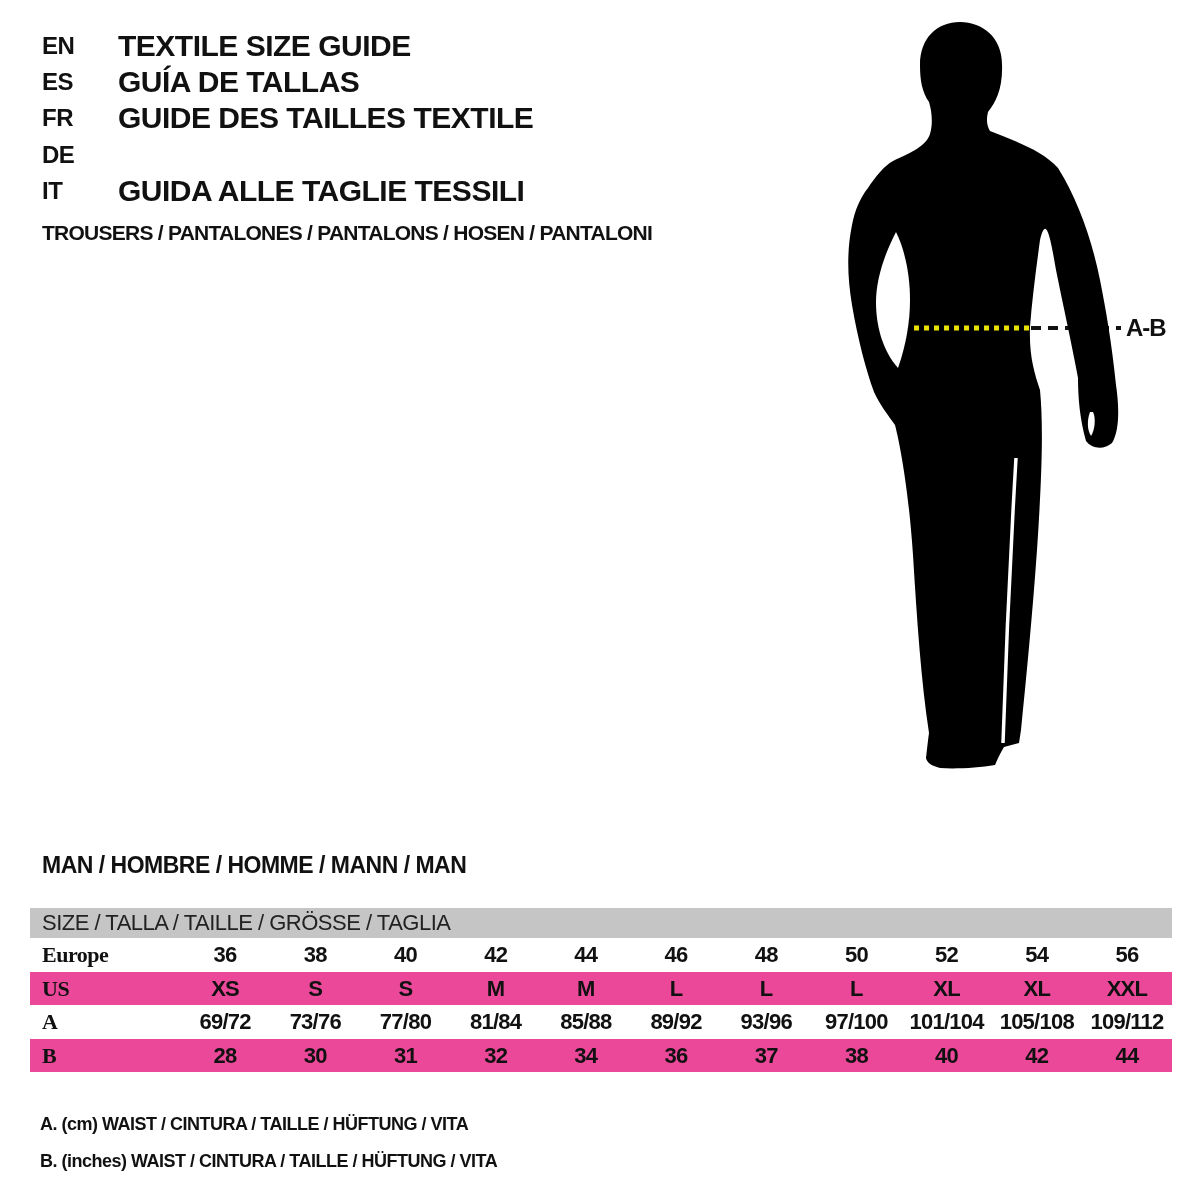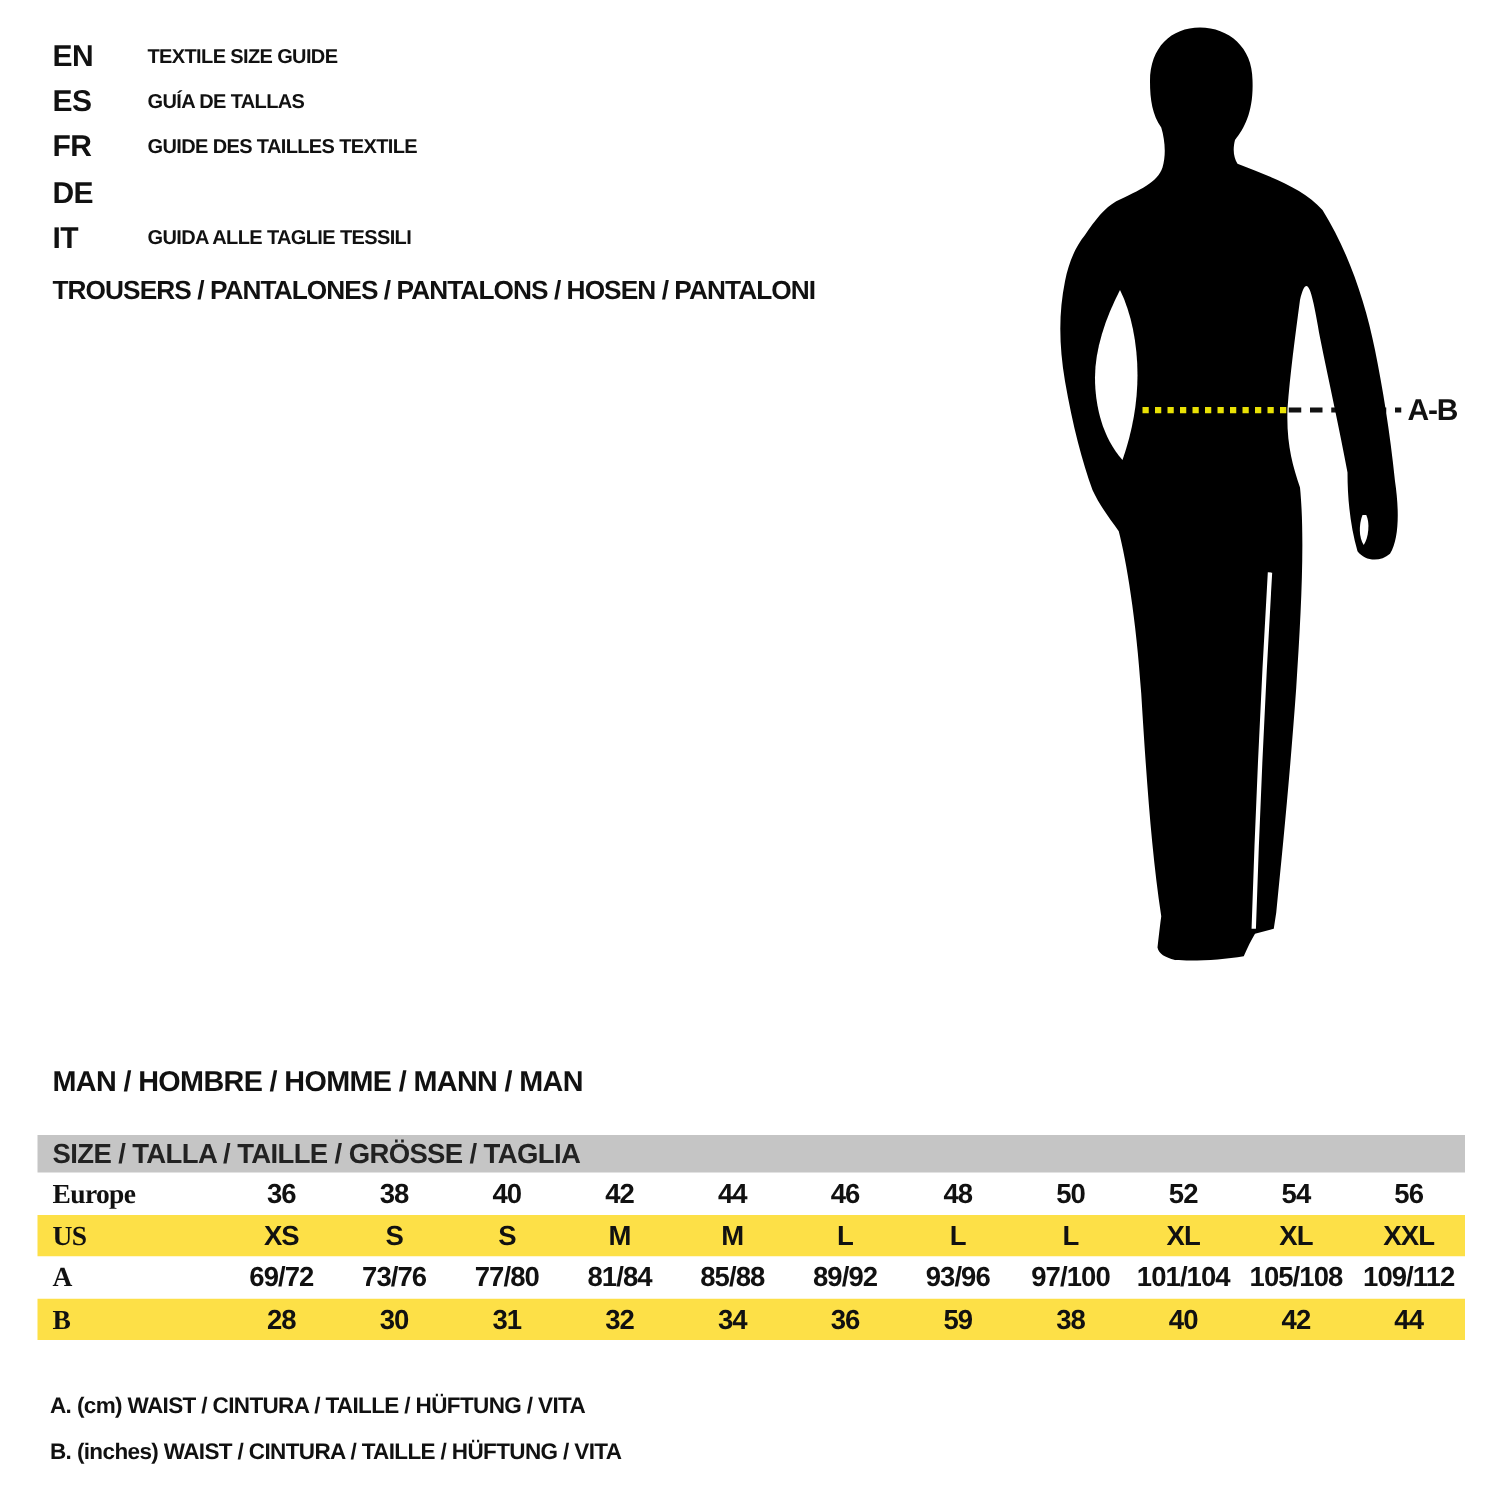--- a/index.html
+++ b/index.html
@@ -4,36 +4,36 @@
 <style>
   html,body{margin:0;padding:0;background:#fff;}
   .canvas{
     position:relative;width:1200px;height:1200px;background:#ffffff;overflow:hidden;
     font-family:"Liberation Sans", sans-serif;color:#111;
   }
   
   .lang-list{position:absolute;left:42px;top:28px;}
   .lang-row{display:flex;height:36.2px;line-height:36.2px;}
   .lang-code{width:76px;font-size:24px;font-weight:bold;letter-spacing:-0.5px;}
-  .lang-title{font-size:16px;font-weight:bold;letter-spacing:-0.5px;white-space:nowrap;}
+  .lang-title{font-size:30px;font-weight:bold;letter-spacing:-0.5px;white-space:nowrap;}
   
   .product-line{position:absolute;left:42px;top:221px;font-size:21px;font-weight:bold;letter-spacing:-0.75px;white-space:nowrap;}
   
   .figure-svg{position:absolute;left:0;top:0;width:1200px;height:1200px;}
   .measure-label{font-family:"Liberation Sans", sans-serif;font-size:24px;font-weight:bold;letter-spacing:-1px;fill:#111;}
   
   .gender-line{position:absolute;left:42px;top:852px;font-size:23px;font-weight:bold;letter-spacing:-0.5px;white-space:nowrap;}
   
   .size-table{position:absolute;left:30px;top:908px;width:1142px;}
   .size-table-header{
     height:30px;line-height:30px;background:#c5c5c5;padding-left:12px;
-    font-size:22px;font-weight:bold;letter-spacing:-0.5px;color:#222;box-sizing:border-box;
+    font-size:22px;font-weight:normal;letter-spacing:-0.5px;color:#222;box-sizing:border-box;
   }
   .t-row{display:flex;height:33.5px;line-height:33.5px;}
-  .t-row.alt{background:#fde047;}
+  .t-row.alt{background:#ec4899;}
   .t-label{width:150px;padding-left:12px;box-sizing:border-box;font-size:22px;font-weight:bold;letter-spacing:-0.5px;font-family:Liberation Serif, serif;}
   .t-cell{flex:1;text-align:center;font-size:22px;font-weight:bold;letter-spacing:-0.75px;}
   
   .footnotes{position:absolute;left:40px;top:1106px;}
   .footnote{height:37px;line-height:37px;font-size:18px;font-weight:bold;letter-spacing:-0.5px;white-space:nowrap;}
 </style>
 </head>
 <body>
 
 <div class="canvas">
@@ -166,21 +166,21 @@
     </div>
 
     <div class="t-row alt">
       <div class="t-label">B</div>
       <div class="t-cell">28</div>
       <div class="t-cell">30</div>
       <div class="t-cell">31</div>
       <div class="t-cell">32</div>
       <div class="t-cell">34</div>
       <div class="t-cell">36</div>
-      <div class="t-cell">59</div>
+      <div class="t-cell">37</div>
       <div class="t-cell">38</div>
       <div class="t-cell">40</div>
       <div class="t-cell">42</div>
       <div class="t-cell">44</div>
     </div>
   </div>
 
   <div class="footnotes">
     <div class="footnote">A. (cm) WAIST / CINTURA / TAILLE / HÜFTUNG / VITA</div>
     <div class="footnote">B. (inches) WAIST / CINTURA / TAILLE / HÜFTUNG / VITA</div>

